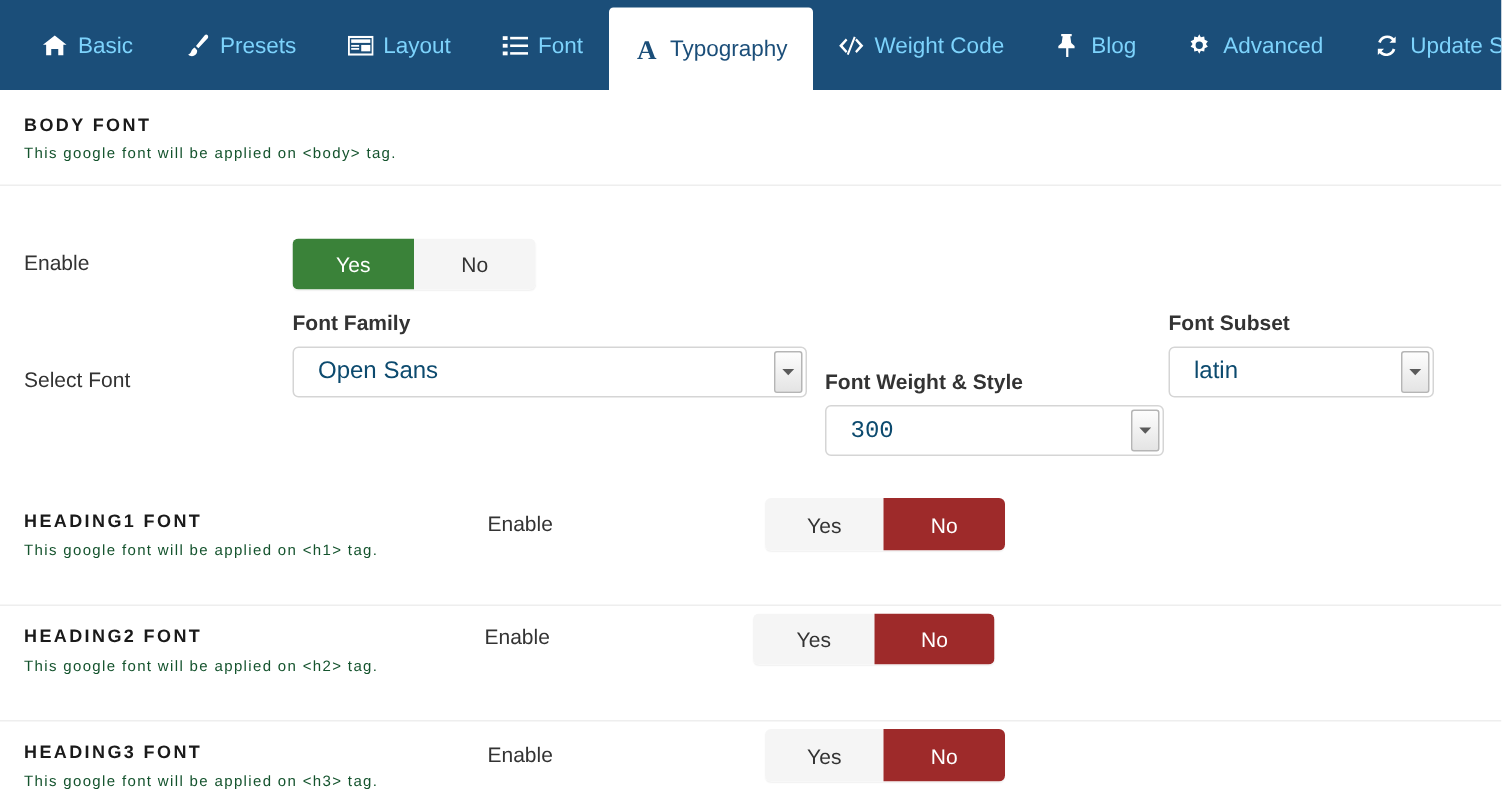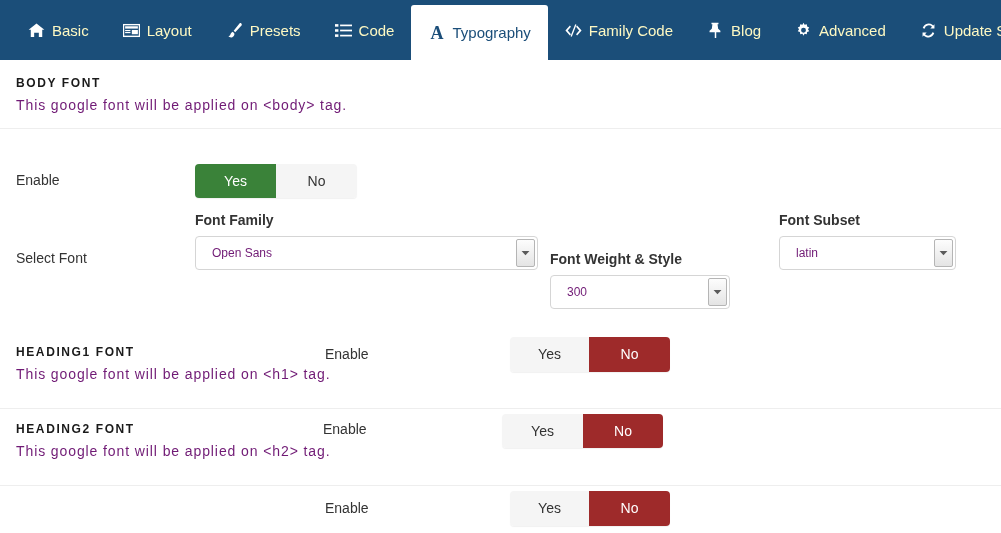--- a/index.html
+++ b/index.html
@@ -27,21 +27,21 @@
     display: flex;
     align-items: stretch;
     overflow: hidden;
   }
   .nav-tab {
     display: flex;
     align-items: center;
     gap: 7px;
     padding: 0 17px;
     height: 60px;
-    color: #fef9c3;
+    color: #7dd3fc;
     font-size: 15px;
     white-space: nowrap;
     cursor: pointer;
     box-sizing: border-box;
   }
   .nav-tab.first {
     padding-left: 28px;
   }
   .nav-tab.active {
     background: #ffffff;
@@ -82,22 +82,22 @@
   }
   .sec-title {
     font-size: 12px;
     font-weight: 700;
     color: #1a1a1a;
     letter-spacing: 1.6px;
     line-height: 1.2;
     margin-bottom: 7px;
   }
   .sec-desc {
-    font-size: 14px;
-    color: #701a75;
+    font-size: 10px;
+    color: #14532d;
     letter-spacing: 0.9px;
     line-height: 1.2;
   }
 
   
   .field-row {
     display: flex;
     align-items: flex-start;
     padding-left: 16px;
     box-sizing: border-box;
@@ -153,22 +153,22 @@
     height: 34px;
     background: #ffffff;
     border: 1px solid #d5d5d5;
     border-radius: 4px;
     box-sizing: border-box;
     display: flex;
     align-items: center;
     cursor: pointer;
   }
   .select-value {
-    font-size: 12px;
-    color: #701a75;
+    font-size: 16px;
+    color: #0c4a6e;
     padding-left: 16px;
     line-height: 1;
     white-space: nowrap;
     overflow: hidden;
   }
   .select-arrow {
     position: absolute;
     right: 2px;
     top: 2px;
     bottom: 2px;
@@ -214,65 +214,65 @@
       <svg width="17" height="17" viewBox="0 0 16 16">
           <path fill="#ffffff" d="M8 1.5 0.6 7.4h2.0V14h3.2v-3.9h4.4V14h3.2V7.4h2.0L8 1.5z"></path>
         </svg>
     </span>
     <span class="nav-label">Basic</span>
   </div>
 
   <div class="nav-tab">
     <span class="nav-icon">
       <svg width="17" height="17" viewBox="0 0 16 16">
+          <path fill="#ffffff" d="M14.4 1.3c-0.5-0.5-1.2-0.4-1.7 0.1L7.2 8.2l1.5 1.4 5.9-6.3c0.4-0.5 0.4-1.3-0.2-2zM6.4 9.1C5.3 9.6 4.6 10.5 4.2 11.6c-0.3 0.9-0.8 1.5-1.9 1.9 0.8 0.9 2.3 1.3 3.6 0.8 1.5-0.6 2.3-2.1 2-3.4L6.4 9.1z"></path>
+        </svg>
+    </span>
+    <span class="nav-label">Presets</span>
+  </div>
+
+  <div class="nav-tab">
+    <span class="nav-icon">
+      <svg width="17" height="17" viewBox="0 0 16 16">
           <rect x="0.5" y="2.5" width="15" height="11" fill="none" stroke="#ffffff" stroke-width="1.3"></rect>
           <rect x="2" y="4" width="12" height="2.2" fill="#ffffff"></rect>
           <rect x="2" y="7.5" width="5" height="1.1" fill="#ffffff"></rect>
           <rect x="2" y="9.4" width="5" height="1.1" fill="#ffffff"></rect>
           <rect x="8.3" y="7.5" width="5.7" height="4" fill="#ffffff"></rect>
         </svg>
     </span>
     <span class="nav-label">Layout</span>
-  </div>
-
-  <div class="nav-tab">
-    <span class="nav-icon">
-      <svg width="17" height="17" viewBox="0 0 16 16">
-          <path fill="#ffffff" d="M14.4 1.3c-0.5-0.5-1.2-0.4-1.7 0.1L7.2 8.2l1.5 1.4 5.9-6.3c0.4-0.5 0.4-1.3-0.2-2zM6.4 9.1C5.3 9.6 4.6 10.5 4.2 11.6c-0.3 0.9-0.8 1.5-1.9 1.9 0.8 0.9 2.3 1.3 3.6 0.8 1.5-0.6 2.3-2.1 2-3.4L6.4 9.1z"></path>
-        </svg>
-    </span>
-    <span class="nav-label">Presets</span>
   </div>
 
   <div class="nav-tab">
     <span class="nav-icon">
       <svg width="17" height="17" viewBox="0 0 16 16">
           <rect x="0" y="2" width="3.2" height="2.4" fill="#ffffff"></rect>
           <rect x="4.8" y="2.4" width="11.2" height="1.6" fill="#ffffff"></rect>
           <rect x="0" y="6.8" width="3.2" height="2.4" fill="#ffffff"></rect>
           <rect x="4.8" y="7.2" width="11.2" height="1.6" fill="#ffffff"></rect>
           <rect x="0" y="11.6" width="3.2" height="2.4" fill="#ffffff"></rect>
           <rect x="4.8" y="12" width="11.2" height="1.6" fill="#ffffff"></rect>
         </svg>
     </span>
-    <span class="nav-label">Code</span>
+    <span class="nav-label">Font</span>
   </div>
 
   <div class="nav-tab active">
     <span class="nav-icon icon-typography">A</span>
     <span class="nav-label">Typography</span>
   </div>
 
   <div class="nav-tab">
     <span class="nav-icon">
       <svg width="17" height="17" viewBox="0 0 16 16">
           <path fill="#ffffff" d="M4.6 3.4 5.6 4.5 2.6 8l3 3.5-1 1.1L0.4 8 4.6 3.4zM11.4 3.4 15.6 8l-4.2 4.6-1-1.1L13.4 8l-3-3.5 1-1.1zM9.6 2.2 10.8 2.6 6.4 13.8 5.2 13.4 9.6 2.2z"></path>
         </svg>
     </span>
-    <span class="nav-label">Family Code</span>
+    <span class="nav-label">Weight Code</span>
   </div>
 
   <div class="nav-tab">
     <span class="nav-icon">
       <svg width="17" height="17" viewBox="0 0 16 16">
           <path fill="#ffffff" d="M5.2 0.6h5.6v1.5h-0.9l0.6 4.2 2.1 1.9v1.4H8.7V15H7.3V9.6H2.4V8.2l2.1-1.9 0.6-4.2H4.2V0.6h1z"></path>
         </svg>
     </span>
     <span class="nav-label">Blog</span>
   </div>
@@ -322,21 +322,21 @@
         <span class="select-arrow">
           <svg width="9" height="6" viewBox="0 0 10 6">
               <path fill="#5a5a5a" d="M0.6 0.8h8.8L5 5.4z"></path>
             </svg>
         </span>
       </div>
     </div>
 
     <div class="select-group" style="width:229px;margin-top:39px;">
       <div class="select-label">Font Weight &amp; Style</div>
-      <div class="select-box" style="width:180px;">
+      <div class="select-box" style="width:226px;font-family:Liberation Mono, monospace;">
         <span class="select-value">300</span>
         <span class="select-arrow">
           <svg width="9" height="6" viewBox="0 0 10 6">
               <path fill="#5a5a5a" d="M0.6 0.8h8.8L5 5.4z"></path>
             </svg>
         </span>
       </div>
     </div>
 
     <div class="select-group" style="width:229px;">
@@ -370,20 +370,24 @@
       <div class="sec-desc">This google font will be applied on &lt;h2&gt; tag.</div>
     </div>
     <div class="hr-enable" style="left:323px;top:12px;">Enable</div>
     <div class="hr-toggle toggle" style="left:502px;top:5px;">
       <div class="toggle-btn tg-off" style="width:81px;height:34px;">Yes</div>
       <div class="toggle-btn tg-no-on" style="width:80px;height:34px;">No</div>
     </div>
   </div>
 
   <div class="heading-row">
+    <div class="hr-titleblock" style="top:13px;">
+      <div class="sec-title">HEADING3 FONT</div>
+      <div class="sec-desc">This google font will be applied on &lt;h3&gt; tag.</div>
+    </div>
     <div class="hr-enable" style="left:325px;top:14px;">Enable</div>
     <div class="hr-toggle toggle" style="left:510px;top:5px;">
       <div class="toggle-btn tg-off" style="width:79px;height:35px;">Yes</div>
       <div class="toggle-btn tg-no-on" style="width:81px;height:35px;">No</div>
     </div>
   </div>
 
 </div>
 
 </body></html>

